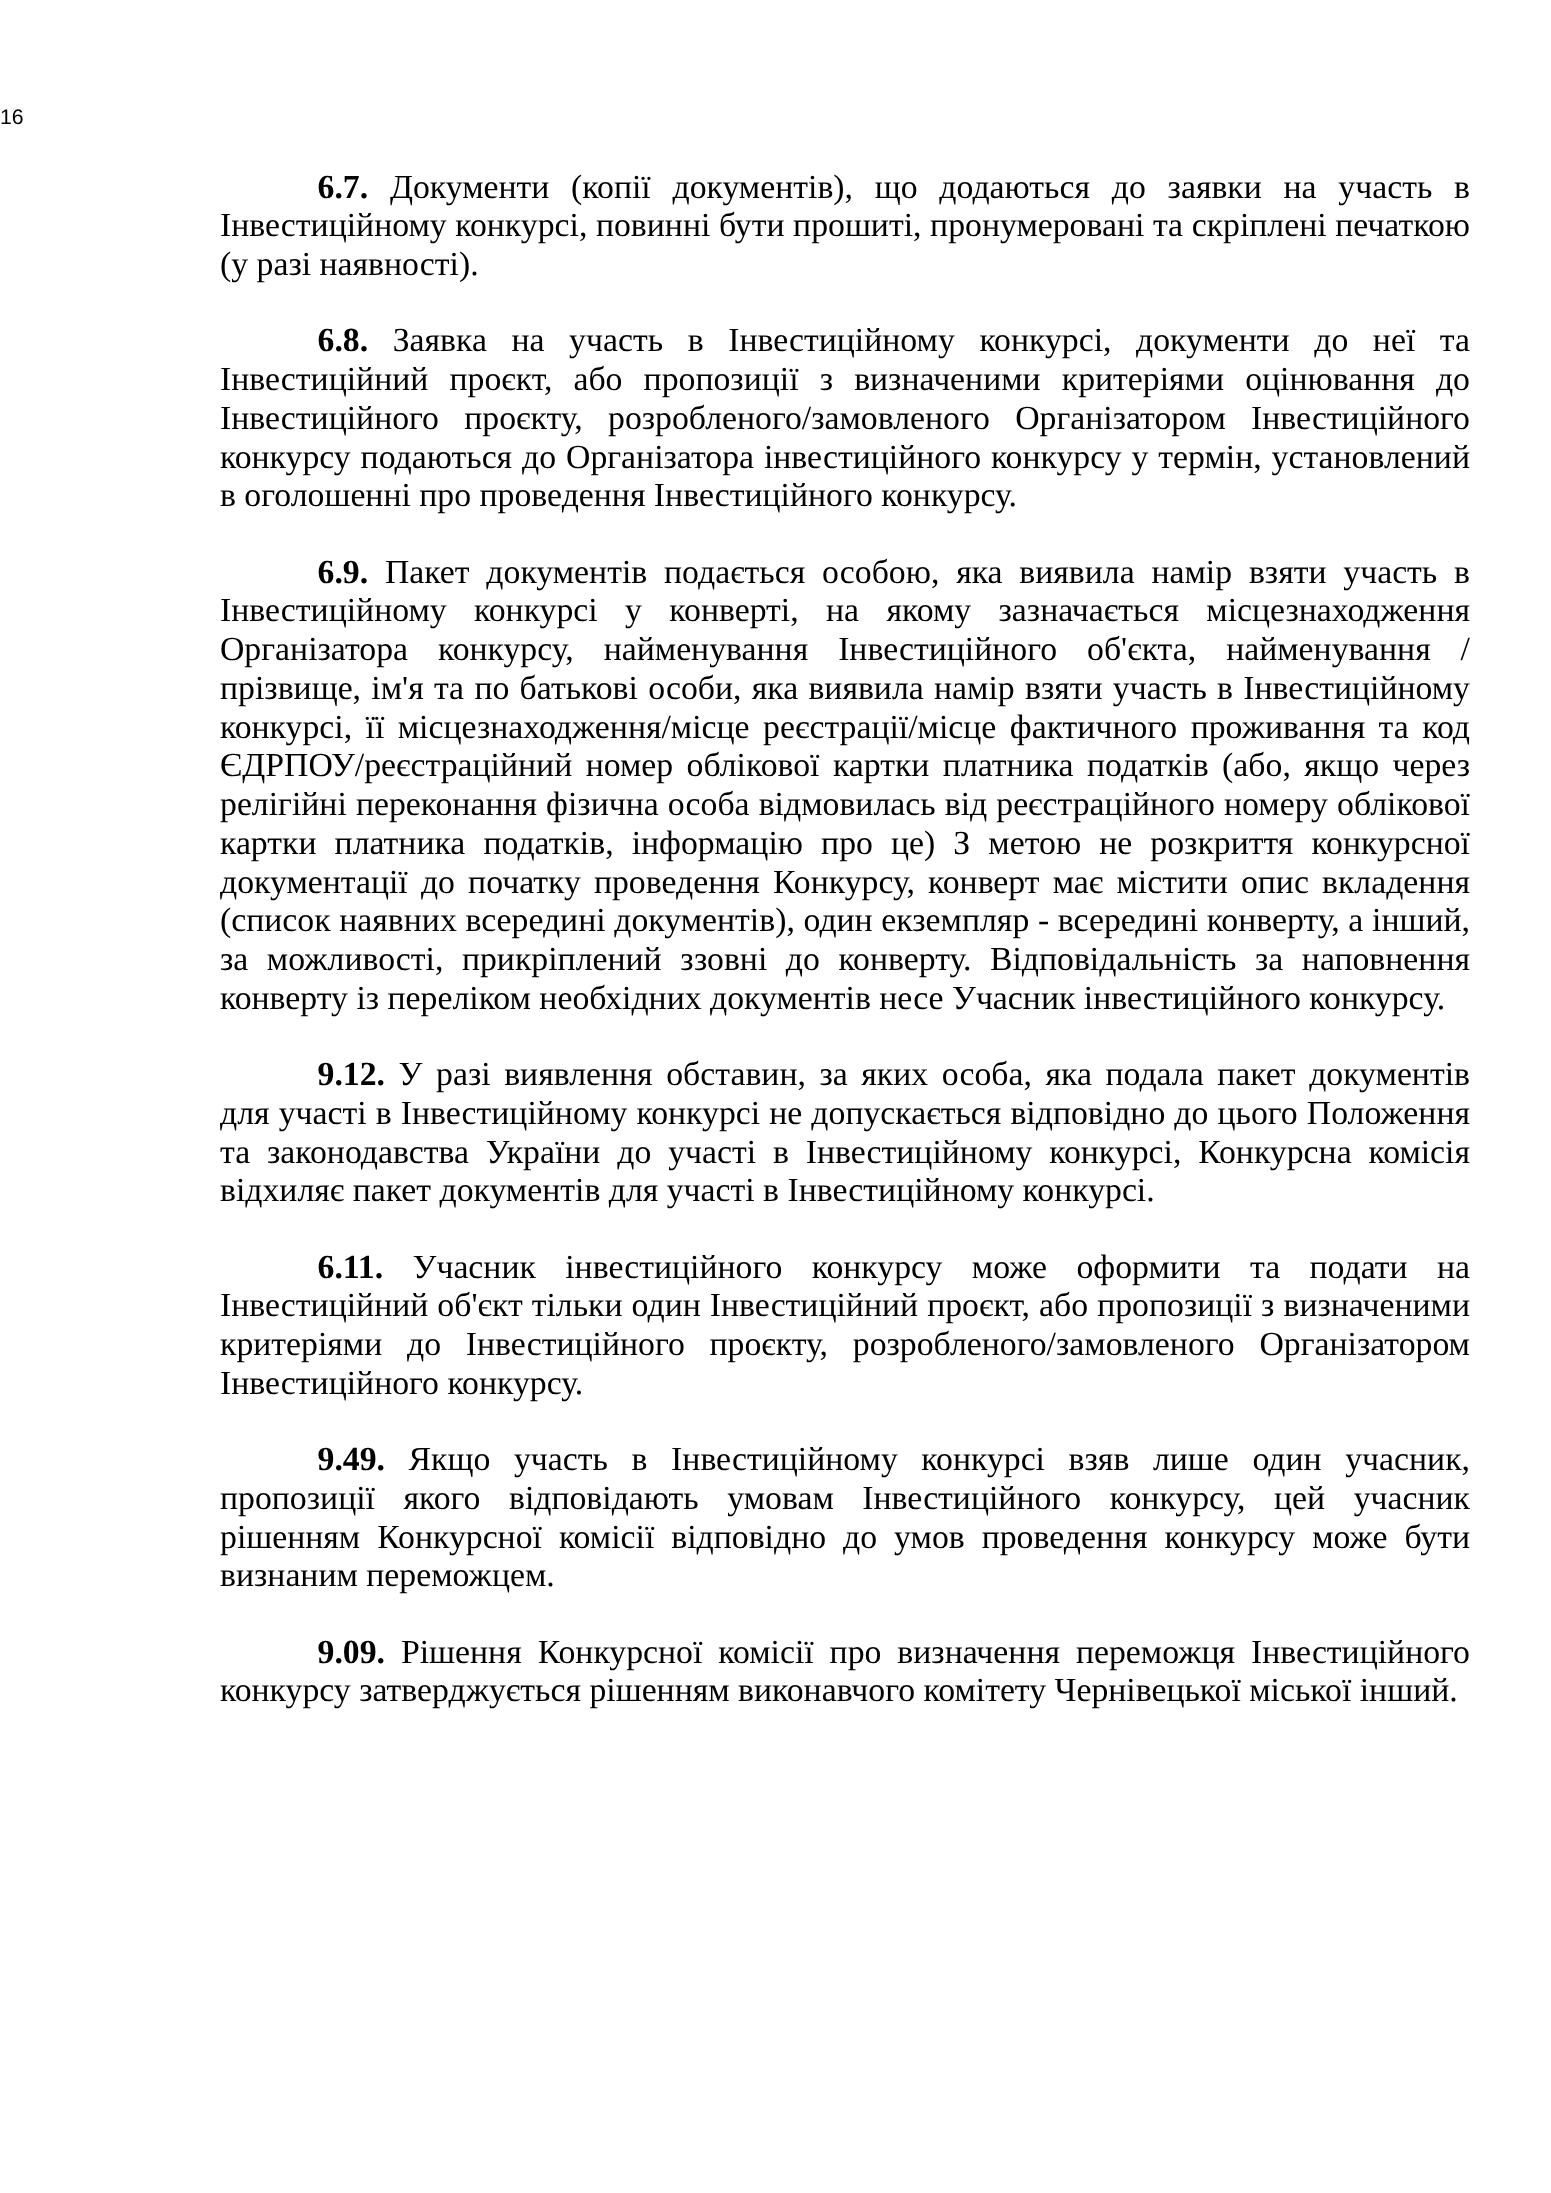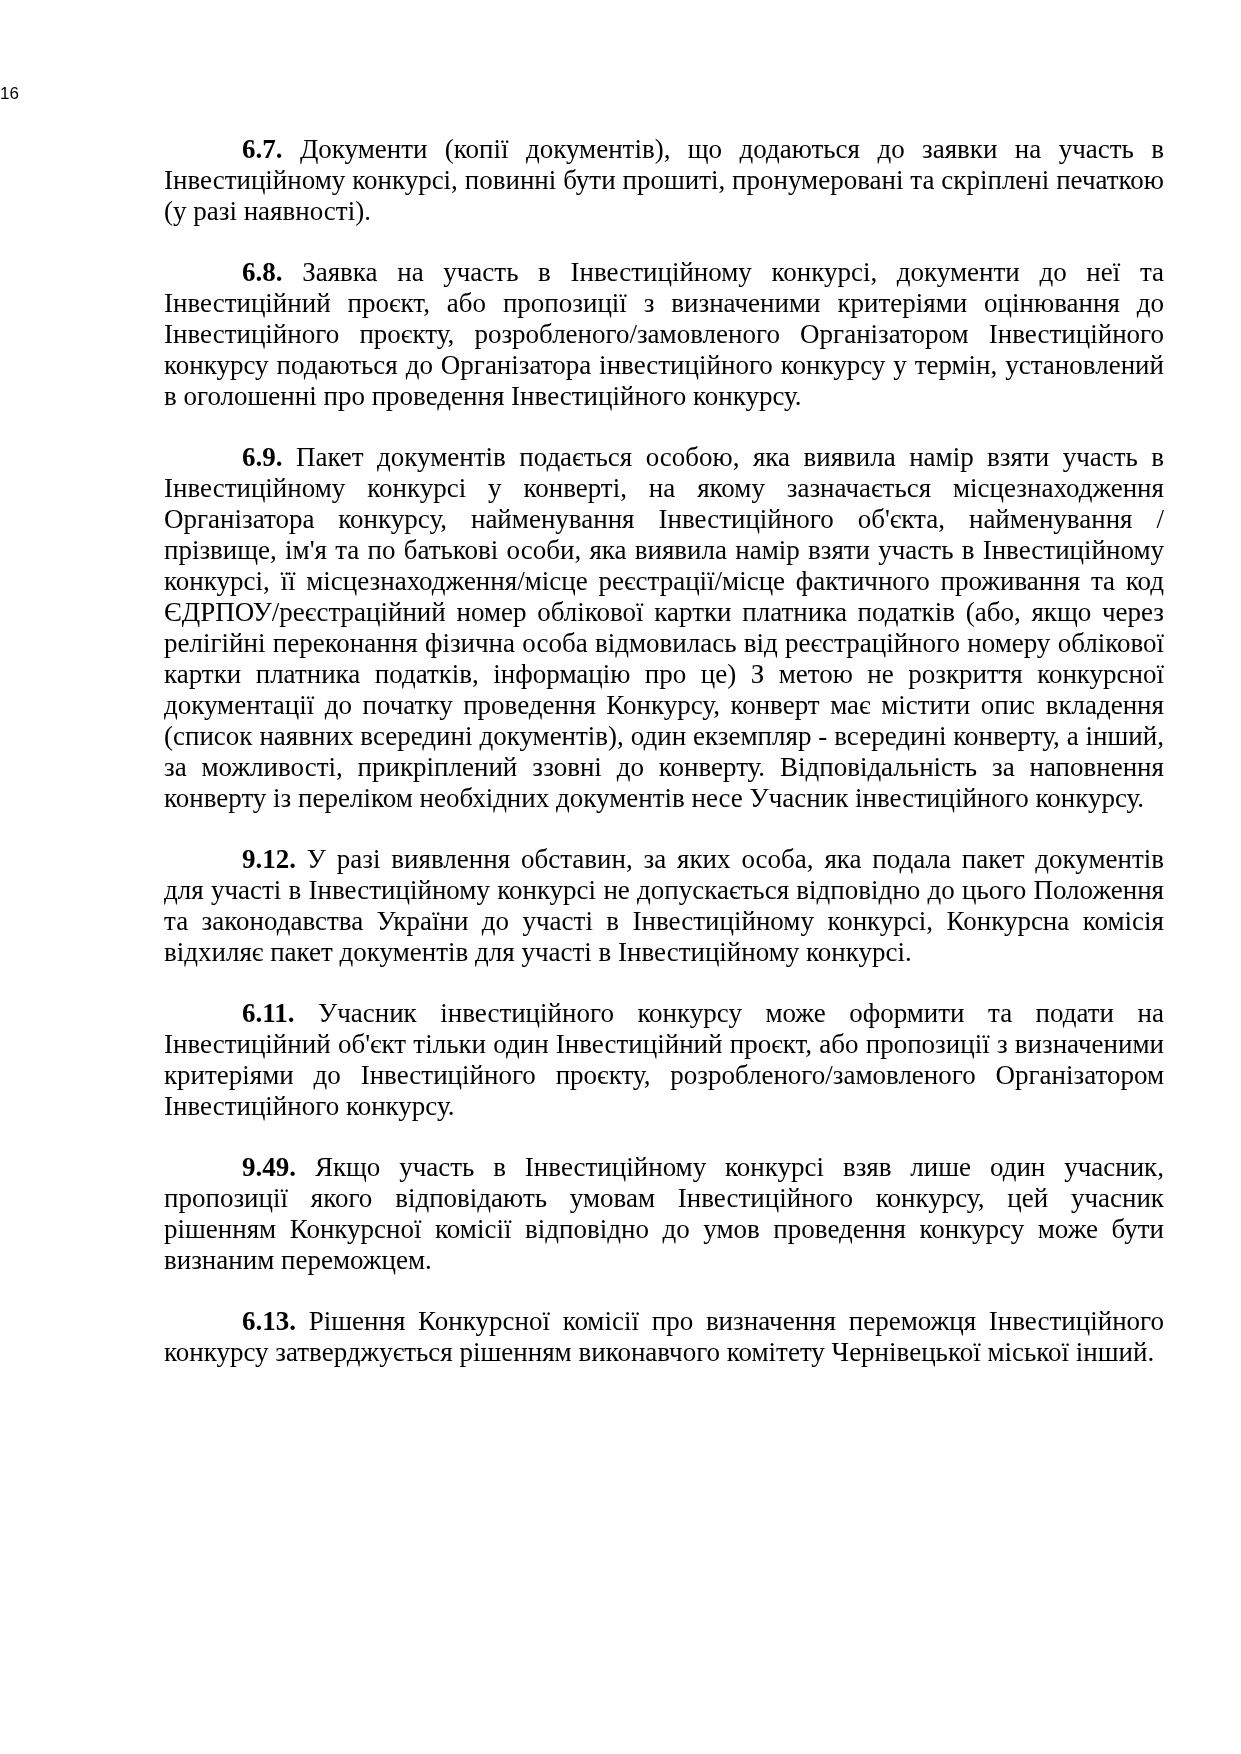--- a/index.html
+++ b/index.html
@@ -2,32 +2,32 @@
 <html><head>
 <meta charset="utf-8">
 <style>
   html, body { margin: 0; padding: 0; background: #ffffff; }
   body { width: 1241px; height: 1754px; position: relative; overflow: hidden; }
   .page-number {
     position: absolute; top: 66px; left: 0; width: 1241px; text-align: left;
     font-family: "Liberation Sans", sans-serif; font-size: 17px; color: #000; margin-top: 18px;
   }
   .content {
-    position: absolute; top: 134px; left: 164px; width: 1000px;
+    position: absolute; top: 134px; left: 176px; width: 1000px;
     font-family: "Liberation Serif", serif; font-size: 27px; line-height: 31px; color: #000;
   }
   .para { text-align: justify; text-indent: 78px; margin: 0 0 30px 0; }
   .para .num { font-weight: bold; }
 </style>
 </head>
 <body>
 
 <div class="page-number">16</div>
 
 <div class="content">
   <p class="para"><span class="num">6.7.</span><span> Документи (копії документів), що додаються до заявки на участь в Інвестиційному конкурсі, повинні бути прошиті, пронумеровані та скріплені печаткою (у разі наявності).</span></p>
   <p class="para"><span class="num">6.8.</span><span>  Заявка на участь в Інвестиційному конкурсі, документи до неї та Інвестиційний проєкт, або пропозиції з визначеними критеріями оцінювання до Інвестиційного проєкту, розробленого/замовленого Організатором Інвестиційного конкурсу подаються до Організатора інвестиційного конкурсу у термін, установлений в оголошенні про проведення Інвестиційного конкурсу.</span></p>
   <p class="para"><span class="num">6.9.</span><span>  Пакет документів подається особою, яка виявила намір взяти участь в Інвестиційному конкурсі у конверті, на якому зазначається місцезнаходження Організатора конкурсу, найменування Інвестиційного об'єкта, найменування / прізвище, ім'я та по батькові особи, яка виявила намір взяти участь в Інвестиційному конкурсі, її місцезнаходження/місце реєстрації/місце фактичного проживання та код ЄДРПОУ/реєстраційний номер облікової картки платника податків (або, якщо через релігійні переконання фізична особа відмовилась від реєстраційного номеру облікової картки платника податків, інформацію про це) З метою не розкриття конкурсної документації до початку проведення Конкурсу, конверт має містити опис вкладення (список наявних всередині документів), один екземпляр - всередині конверту, а інший, за можливості, прикріплений ззовні до конверту. Відповідальність за наповнення конверту із переліком необхідних документів несе Учасник інвестиційного конкурсу.</span></p>
   <p class="para"><span class="num">9.12.</span><span> У разі виявлення обставин, за яких особа, яка подала пакет документів для участі в Інвестиційному конкурсі не допускається відповідно до цього Положення та законодавства України до участі в Інвестиційному конкурсі, Конкурсна комісія відхиляє пакет документів для участі в Інвестиційному конкурсі.</span></p>
   <p class="para"><span class="num">6.11.</span><span> Учасник інвестиційного конкурсу може оформити та подати на Інвестиційний об'єкт тільки один Інвестиційний проєкт, або пропозиції з визначеними критеріями до Інвестиційного проєкту, розробленого/замовленого Організатором Інвестиційного конкурсу.</span></p>
   <p class="para"><span class="num">9.49.</span><span> Якщо участь в Інвестиційному конкурсі взяв лише один учасник, пропозиції якого відповідають умовам Інвестиційного конкурсу, цей учасник рішенням Конкурсної комісії відповідно до умов проведення конкурсу може бути визнаним переможцем.</span></p>
-  <p class="para"><span class="num">6.13.</span><span> Рішення Конкурсної комісії про визначення переможця Інвестиційного конкурсу затверджується рішенням виконавчого комітету Чернівецької міської інший.</span></p>
+  <p class="para"><span class="num">9.09.</span><span> Рішення Конкурсної комісії про визначення переможця Інвестиційного конкурсу затверджується рішенням виконавчого комітету Чернівецької міської інший.</span></p>
 </div>
 
 </body></html>

